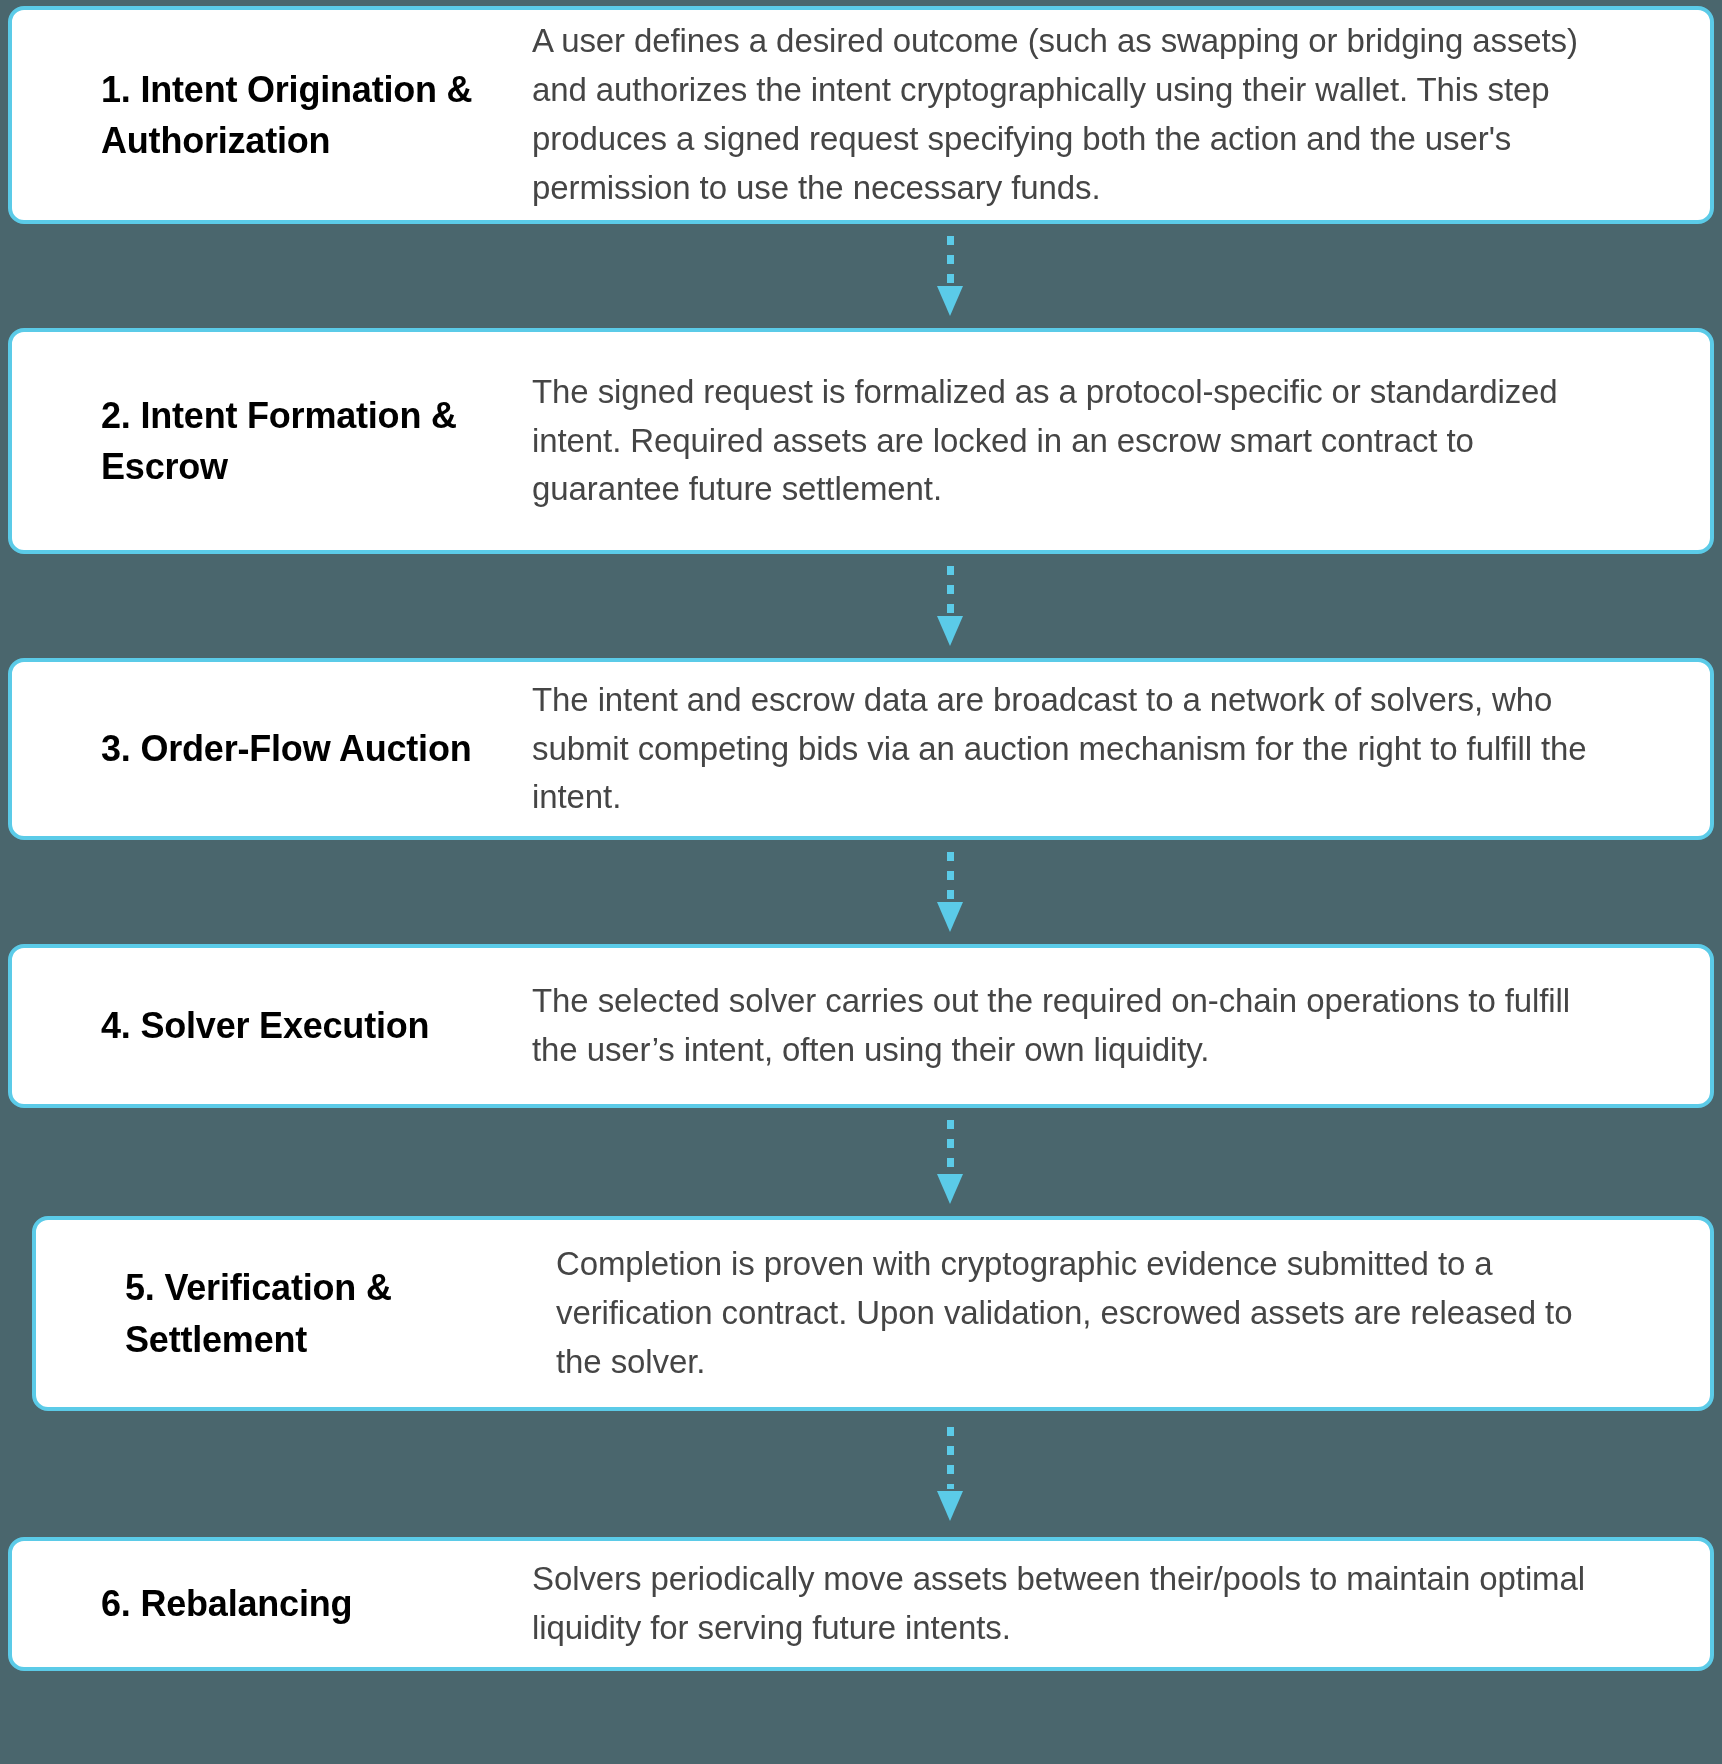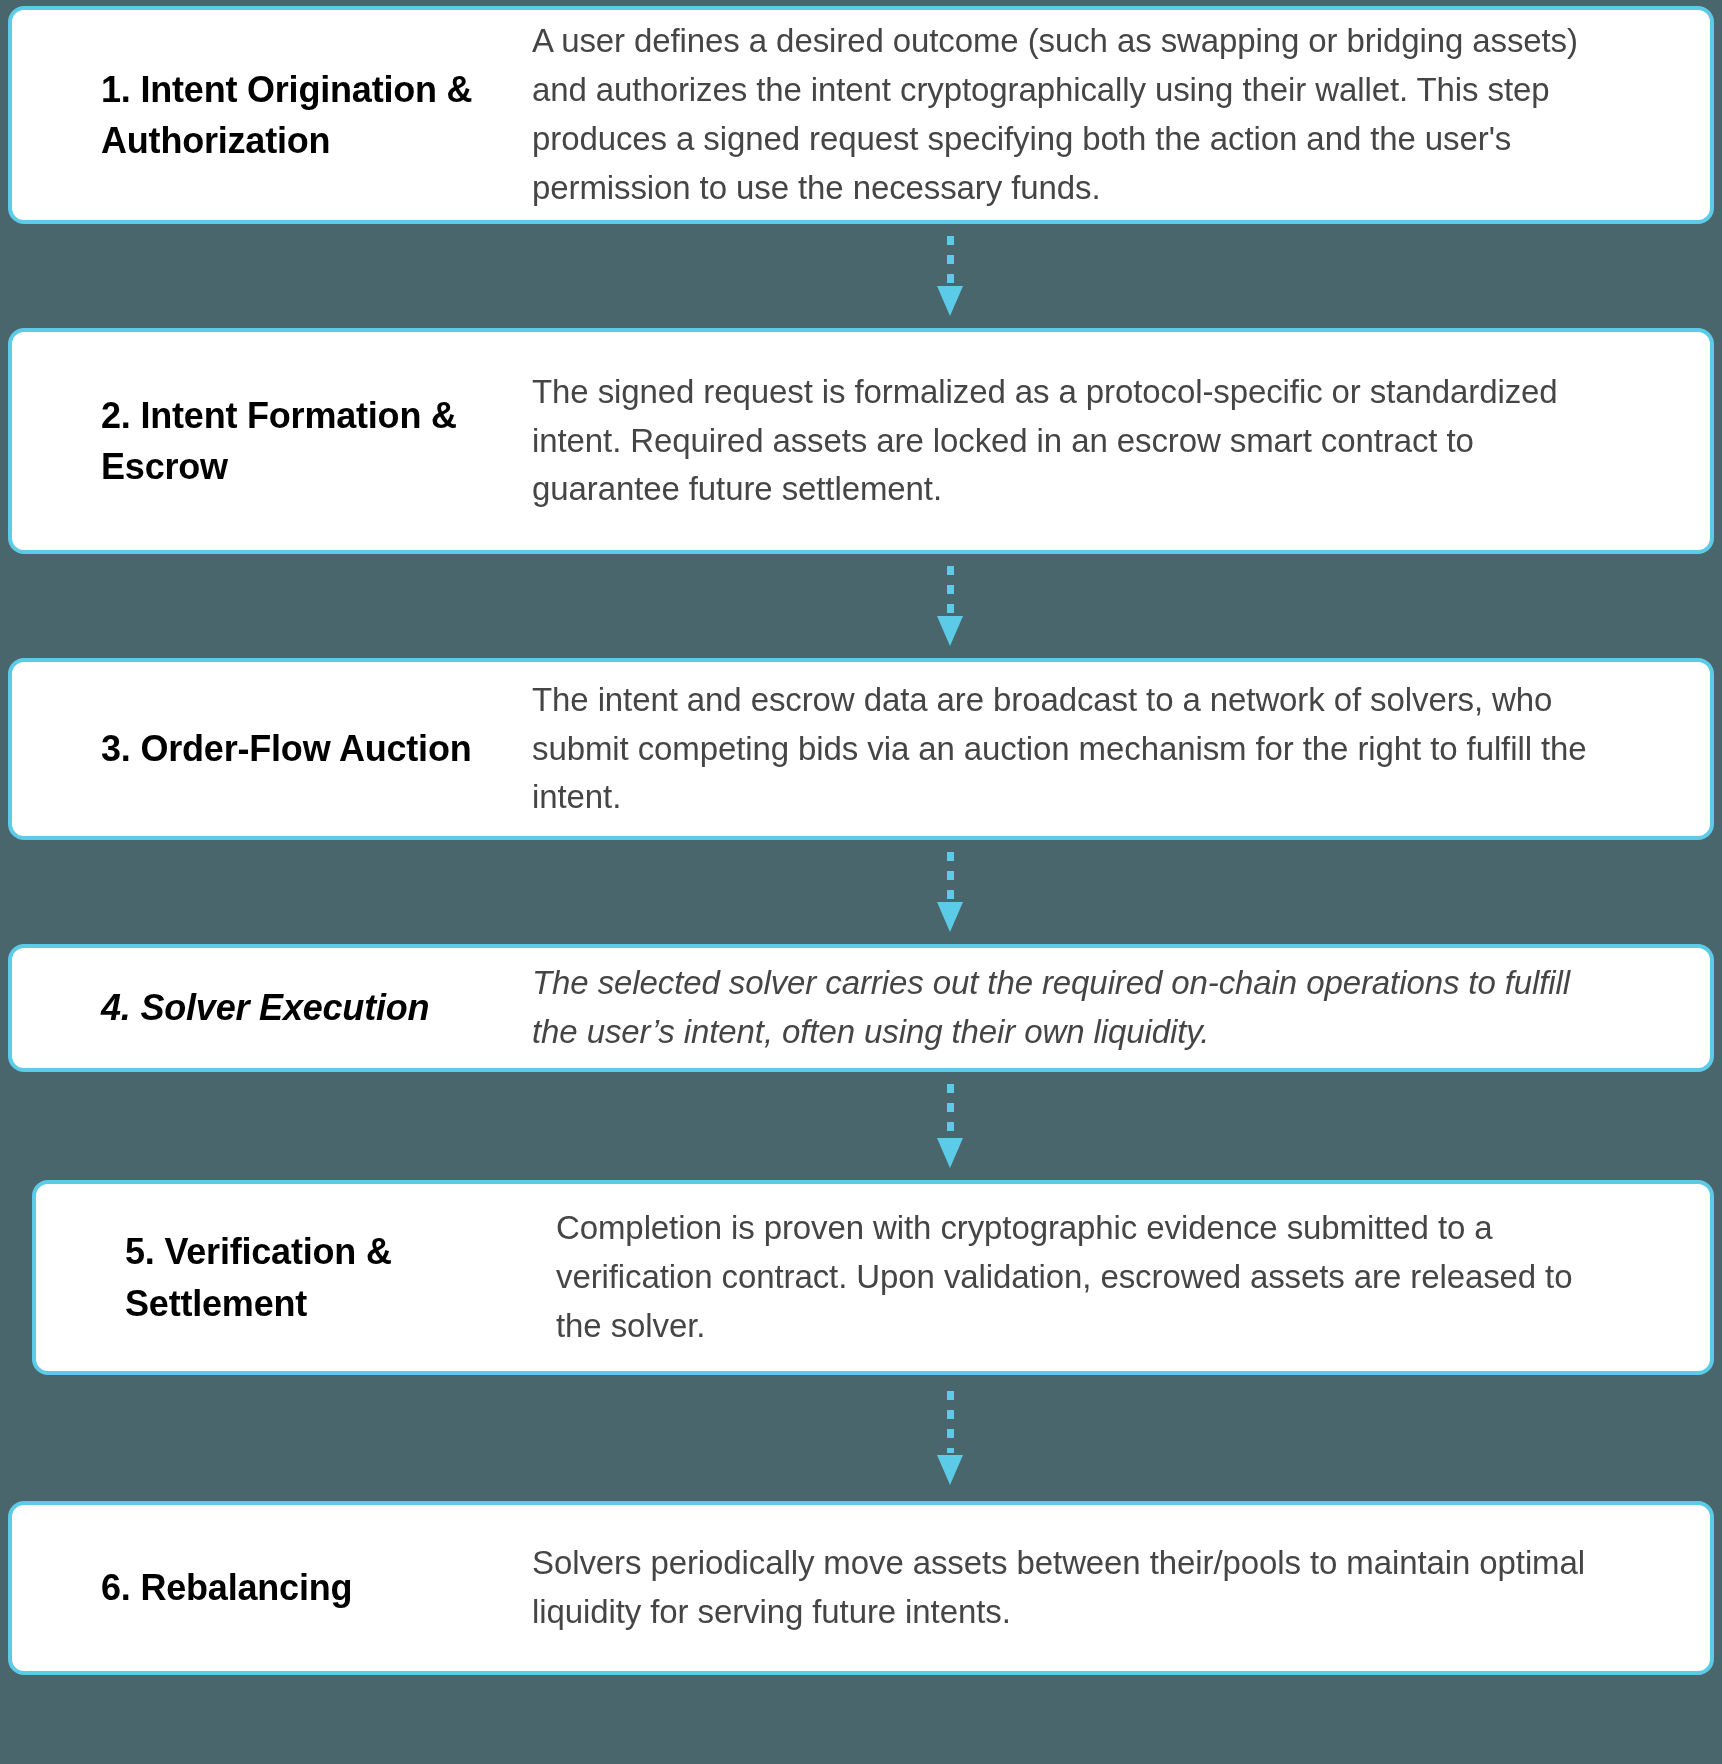--- a/index.html
+++ b/index.html
@@ -50,23 +50,23 @@
     font-size: 33px;
     color: #454545;
     line-height: 1.48;
     letter-spacing: -0.1px;
   }
 
   
   .h-1 { height: 218px; }
   .h-2 { height: 226px; }
   .h-3 { height: 182px; }
-  .h-4 { height: 128px; font-style: italic; }
+  .h-4 { height: 164px; }
   .h-5 { height: 195px; margin-left: 32px; }
-  .h-6 { height: 174px; }
+  .h-6 { height: 134px; }
 
   .connector {
     flex: 0 0 auto;
     display: flex;
     flex-direction: column;
     align-items: center;
     justify-content: center;
     position: relative;
   }
   .c-1 { height: 104px; }

